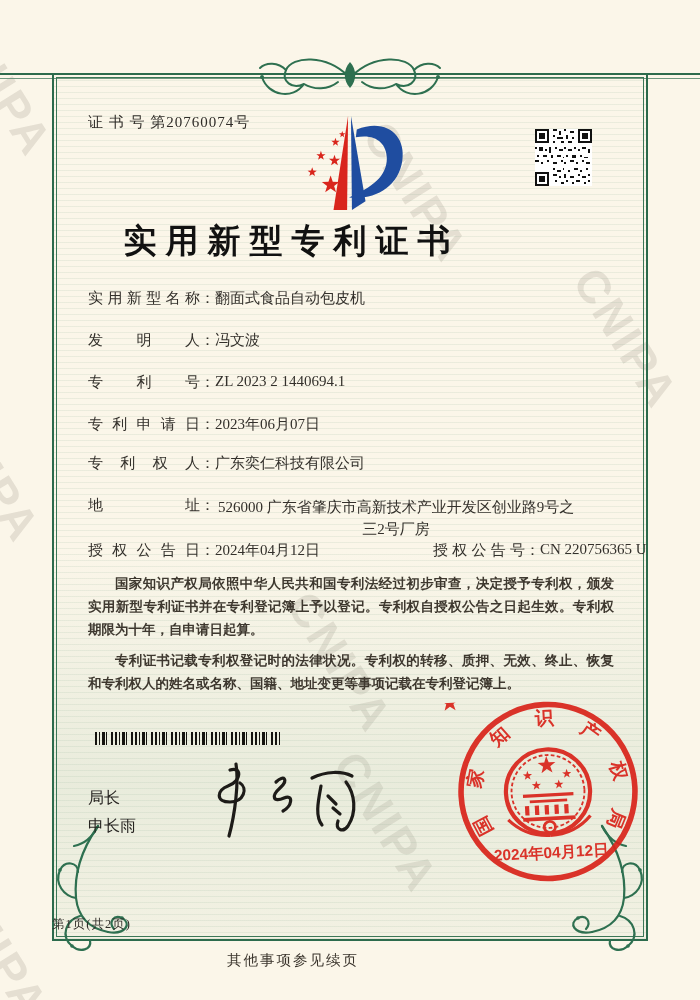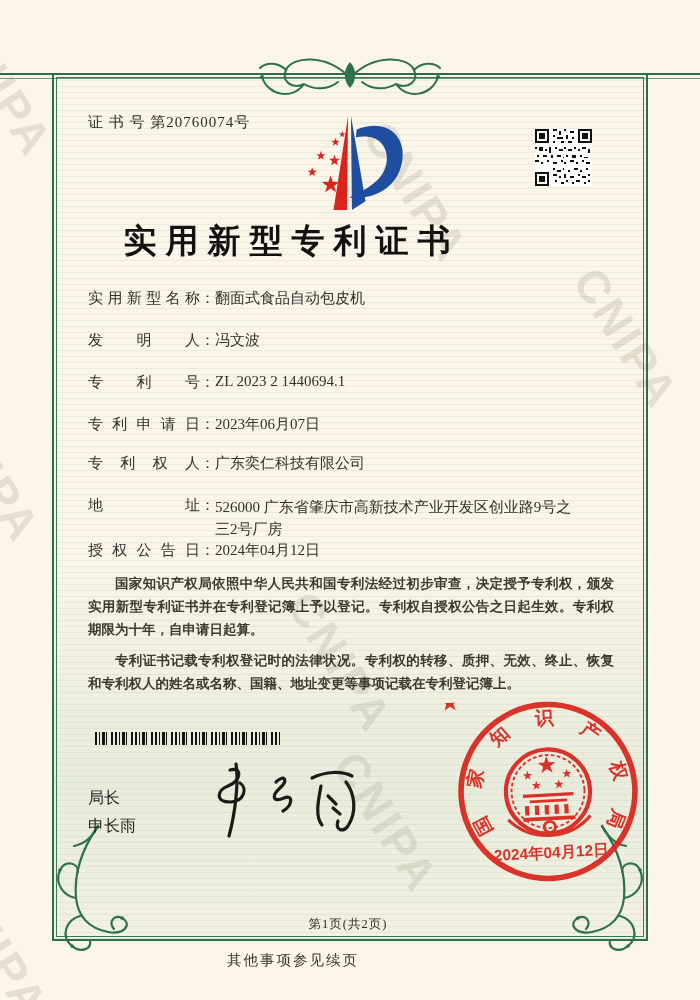--- a/index.html
+++ b/index.html
@@ -20,39 +20,39 @@
         linear-gradient(180deg, rgba(170,200,175,0) 55%, rgba(168,198,172,0.22) 82%, rgba(168,198,172,0.10) 100%),
         repeating-linear-gradient(0deg, rgba(124,166,138,0.13) 0 1px, rgba(0,0,0,0) 1px 6px);}
   .frame-inner{position:absolute;left:2px;top:2px;right:2px;bottom:2px;border:1px solid #3b7757;}
   .content{position:absolute;left:0;top:0;width:586px;height:1000px;z-index:3;}
   .cert-no{position:absolute;left:88px;top:113px;font-size:15px;letter-spacing:1px;color:#2f2c28;}
   .title{position:absolute;left:0;right:12px;top:219px;text-align:center;font-size:33px;
       font-weight:bold;letter-spacing:9px;padding-left:9px;color:#111;
       font-family:"Liberation Sans","DejaVu Sans",sans-serif;}
   .row{position:absolute;left:88px;font-size:15px;white-space:nowrap;}
   .flabel{display:inline-block;width:112px;text-align:justify;text-align-last:justify;vertical-align:top;}
-  .fvalue{vertical-align:top;}
+  .fvalue{vertical-align:top;text-align:center;}
   .addr-val{display:inline-block;width:362px;white-space:normal;line-height:22px;}
   .g2{position:absolute;left:345px;top:0;}
   .g2 .flabel{width:92px;}
   .paras{position:absolute;left:88px;top:572px;width:526px;font-size:13.5px;
       line-height:23px;color:#3e382f;text-align:justify;font-weight:bold;}
   .paras p{margin:0 0 8px 0;text-indent:2em;}
   .barcode{position:absolute;left:95px;top:732px;width:186px;height:13px;
       background:repeating-linear-gradient(90deg,
         #15130f 0 2px,transparent 2px 4px,#15130f 4px 5px,transparent 5px 7px,
         #15130f 7px 10px,transparent 10px 11px,#15130f 11px 12px,transparent 12px 16px,
         #15130f 16px 18px,transparent 18px 20px);}
   .signer{position:absolute;left:88px;font-size:16px;
       font-family:Liberation Sans, sans-serif;color:#262320;}
   .sig-svg{position:absolute;left:200px;top:756px;}
   .seal{position:absolute;left:448px;top:698px;width:200px;height:187px;z-index:4;
       opacity:.93;transform:rotate(-3deg);}
   .seal text{font-family:"Liberation Sans","DejaVu Sans",sans-serif;}
-  .page-ind{position:absolute;left:52px;width:592px;top:916px;text-align:center;
+  .page-ind{position:absolute;left:52px;width:592px;top:916px;text-align:left;
       font-size:12.5px;color:#2f2c28;letter-spacing:1px;}
   .cont-note{position:absolute;left:0;right:0;top:951px;text-align:center;
       font-size:14.5px;color:#3a342c;letter-spacing:2px;}
   .flourish{position:absolute;z-index:2;}
   .orn-top{position:absolute;left:230px;top:50px;z-index:2;}
   .logo{position:absolute;left:287px;top:110px;}
   .qr{position:absolute;left:535px;top:129px;}
 </style>
 </head>
 <body>
@@ -225,20 +225,23 @@
     <span class="flabel">专利申请日</span><span>：</span><span class="fvalue">2023年06月07日</span>
   </div>
   <div class="row" style="top:454px">
     <span class="flabel">专利权人</span><span>：</span><span class="fvalue">广东奕仁科技有限公司</span>
   </div>
   <div class="row" style="top:496px">
     <span class="flabel">地址</span><span>：</span><span class="fvalue addr-val">526000 广东省肇庆市高新技术产业开发区创业路9号之三2号厂房</span>
   </div>
   <div class="row" style="top:541px;right:60px">
     <span class="flabel">授权公告日</span><span>：</span><span class="fvalue">2024年04月12日</span>
+    <span class="g2">
+      <span class="flabel">授权公告号</span><span>：</span><span class="fvalue">CN 220756365 U</span>
+    </span>
   </div>
 
   <div class="paras">
     <p>国家知识产权局依照中华人民共和国专利法经过初步审查，决定授予专利权，颁发实用新型专利证书并在专利登记簿上予以登记。专利权自授权公告之日起生效。专利权期限为十年，自申请日起算。</p>
     <p>专利证书记载专利权登记时的法律状况。专利权的转移、质押、无效、终止、恢复和专利权人的姓名或名称、国籍、地址变更等事项记载在专利登记簿上。</p>
   </div>
 
   <div class="barcode"></div>
 
   <div class="signer" style="top:788px">局长</div>

